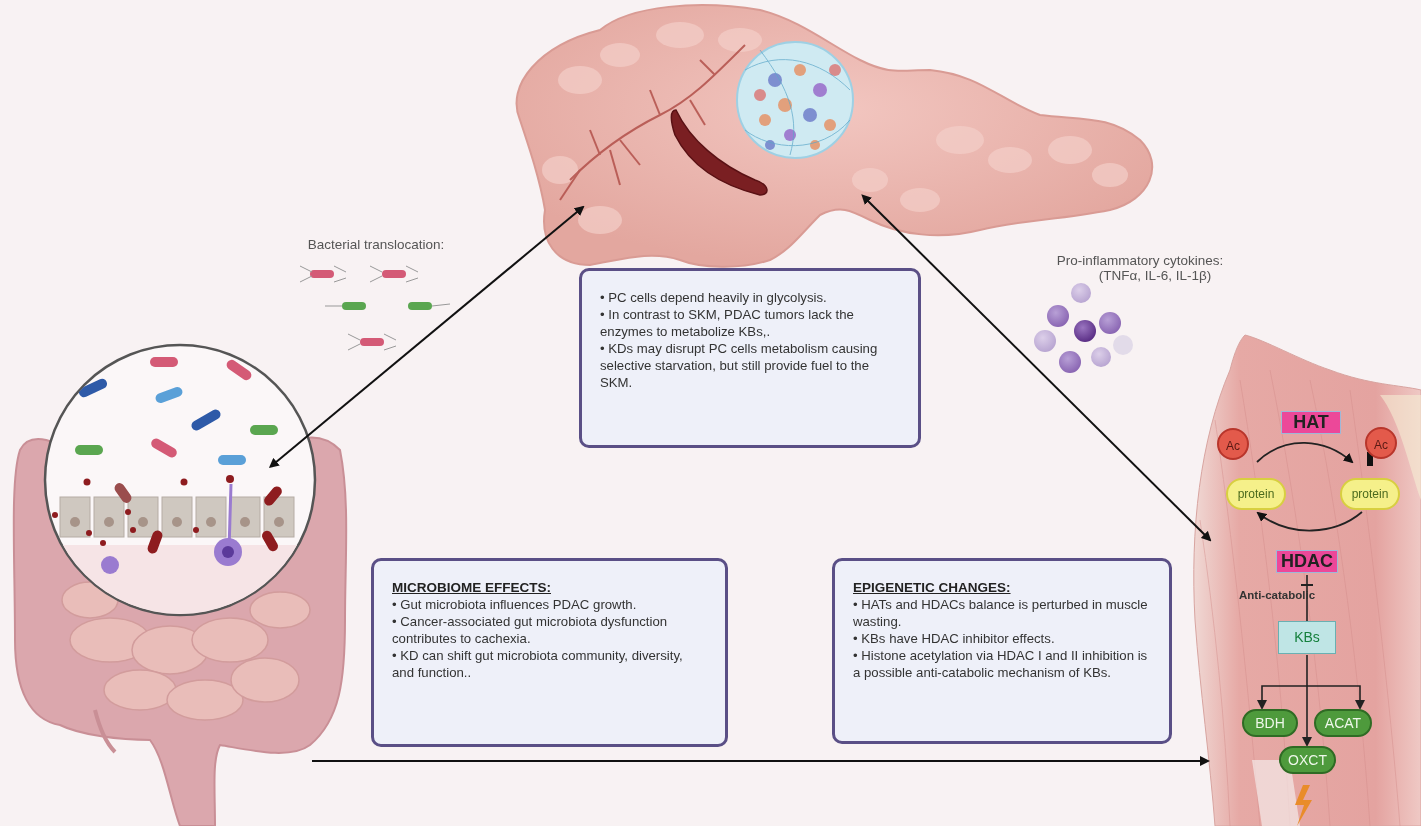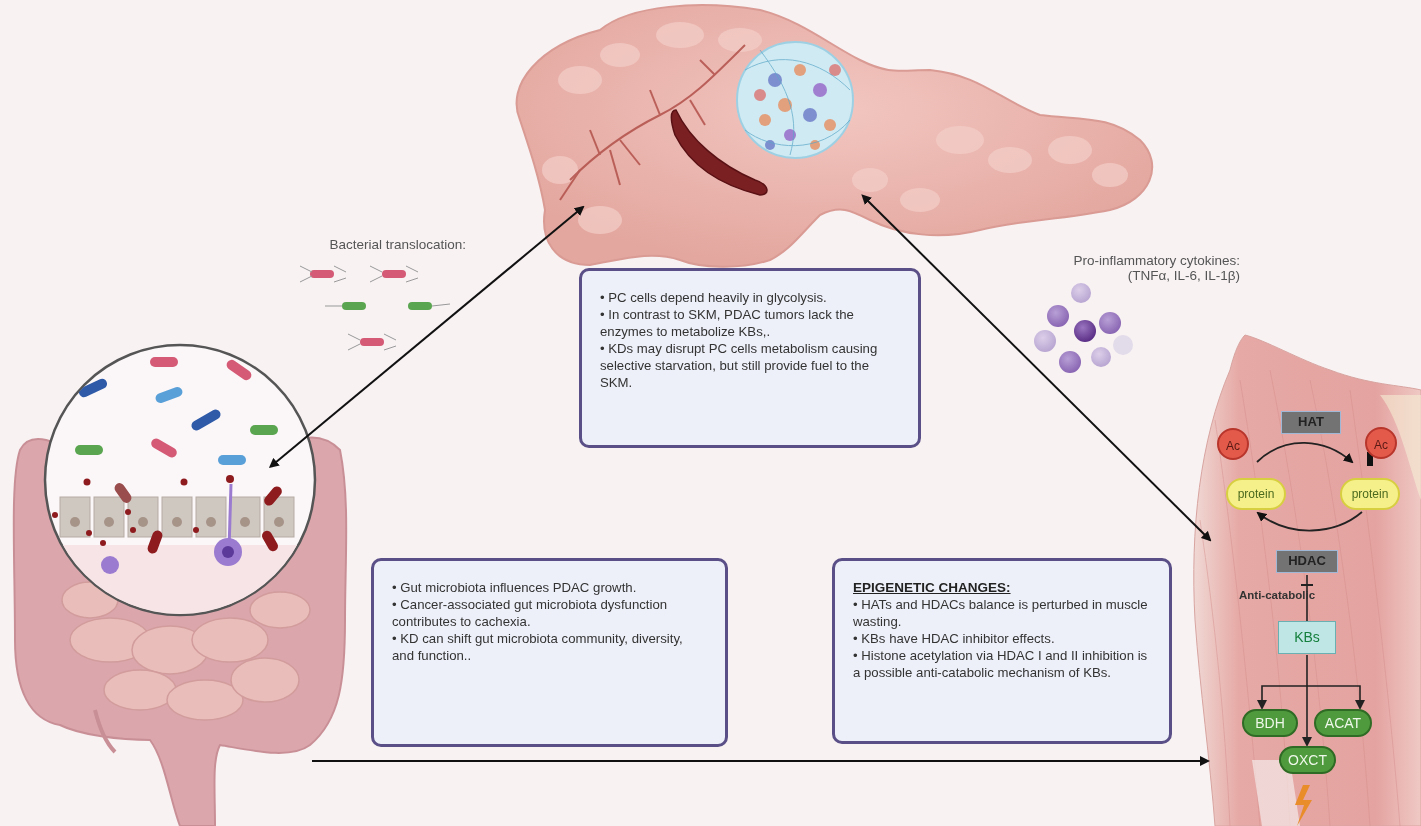--- a/index.html
+++ b/index.html
@@ -1,22 +1,22 @@
 <!DOCTYPE html>
 <html><head>
 <meta charset="utf-8">
 <style>
   html, body { margin: 0; padding: 0; }
   body { width: 1421px; height: 826px; background: #f8f2f3; position: relative; overflow: hidden; font-family: "Liberation Sans", sans-serif; }
   .layer { position: absolute; left: 0; top: 0; width: 1421px; height: 826px; }
   .info-box { position: absolute; background: #eef0f9; border: 3px solid #5a4f86; border-radius: 10px; box-sizing: border-box; padding: 18px 18px 10px 18px; color: #333; font-size: 13.2px; line-height: 17px; }
   .info-box .title { font-weight: bold; text-decoration: underline; color: #222; font-size: 13.5px; }
   .info-box .bullet { display: block; }
-  .label-text { position: absolute; color: #555; font-size: 13.5px; text-align: right; }
-  .tag-box { position: absolute; background: #737373; border: 1.5px solid #9fb8d8; font-weight: bold; color: #222; font-size: 13px; text-align: center; box-sizing: border-box; }
+  .label-text { position: absolute; color: #555; font-size: 13.5px; text-align: center; }
+  .tag-box { position: absolute; background: #ec4899; border: 1.5px solid #9fb8d8; font-weight: bold; color: #222; font-size: 18px; text-align: center; box-sizing: border-box; }
   .kbs-box { position: absolute; background: #bfe5e5; border: 1.5px solid #6ab0b2; color: #15803d; font-size: 14px; text-align: center; box-sizing: border-box; }
   .enzyme { position: absolute; background: #4e9a3c; border: 2px solid #2f6b24; border-radius: 14px; color: #eef7ea; font-size: 14px; text-align: center; box-sizing: border-box; }
   .ac { position: absolute; width: 32px; height: 32px; border-radius: 50%; background: #e35a4b; border: 2px solid #b8352b; color: #5a1a14; font-size: 12px; text-align: center; line-height: 32px; box-sizing: border-box; }
   .protein { position: absolute; width: 60px; height: 32px; border-radius: 16px; background: #f5f08a; border: 2px solid #d8cf40; color: #4b6a1e; font-size: 12px; text-align: center; line-height: 29px; box-sizing: border-box; }
   .anticat { position: absolute; font-size: 11.5px; font-weight: bold; color: #333; }
 </style>
 </head>
 <body>
 
 <svg class="layer" viewBox="0 0 1421 826">
@@ -237,33 +237,34 @@
   <line x1="1301" y1="585" x2="1313" y2="585" stroke="#222" stroke-width="2"></line>
   <g stroke="#222" stroke-width="1.6" fill="none">
     <line x1="1307" y1="655" x2="1307" y2="740"></line>
     <path d="M1262,703 L1262,686 L1360,686 L1360,703"></path>
   </g>
   <path d="M1257,700 L1267,700 L1262,710 Z" fill="#222"></path>
   <path d="M1355,700 L1365,700 L1360,710 Z" fill="#222"></path>
   <path d="M1302,737 L1312,737 L1307,747 Z" fill="#222"></path>
 </svg>
 
-<div class="label-text" style="left:286px; top:237px; width:180px; text-align:right;">Bacterial translocation:</div>
+<div class="label-text" style="left:286px; top:237px; width:180px; text-align:center;">Bacterial translocation:</div>
 <div class="label-text" style="left:1040px; top:253px; width:200px;">
   <div>Pro-inflammatory cytokines:</div>
   <div style="margin-left:30px;">(TNFα, IL-6, IL-1β)</div>
 </div>
 
 <div class="info-box" style="left:579px; top:268px; width:342px; height:180px;">
   <span class="bullet">• PC cells  depend heavily in glycolysis.</span>
   <span class="bullet">• In contrast to SKM, PDAC tumors lack the enzymes to metabolize KBs,.</span>
   <span class="bullet">• KDs may disrupt PC cells metabolism causing selective starvation,  but still provide fuel to the  SKM.</span>
 </div>
 
 <div class="info-box" style="left:371px; top:558px; width:357px; height:189px;">
+  <div class="title">MICROBIOME EFFECTS:</div>
   <span class="bullet">• Gut microbiota  influences PDAC growth.</span>
   <span class="bullet">• Cancer-associated gut microbiota dysfunction contributes to  cachexia.</span>
   <span class="bullet">• KD can shift gut microbiota community, diversity, and function..</span>
 </div>
 
 <div class="info-box" style="left:832px; top:558px; width:340px; height:186px;">
   <div class="title">EPIGENETIC CHANGES:</div>
   <span class="bullet">• HATs and HDACs balance is perturbed in muscle wasting.</span>
   <span class="bullet">• KBs have HDAC inhibitor effects.</span>
   <span class="bullet">• Histone acetylation via HDAC I and II inhibition is a possible anti-catabolic mechanism of KBs.</span>

